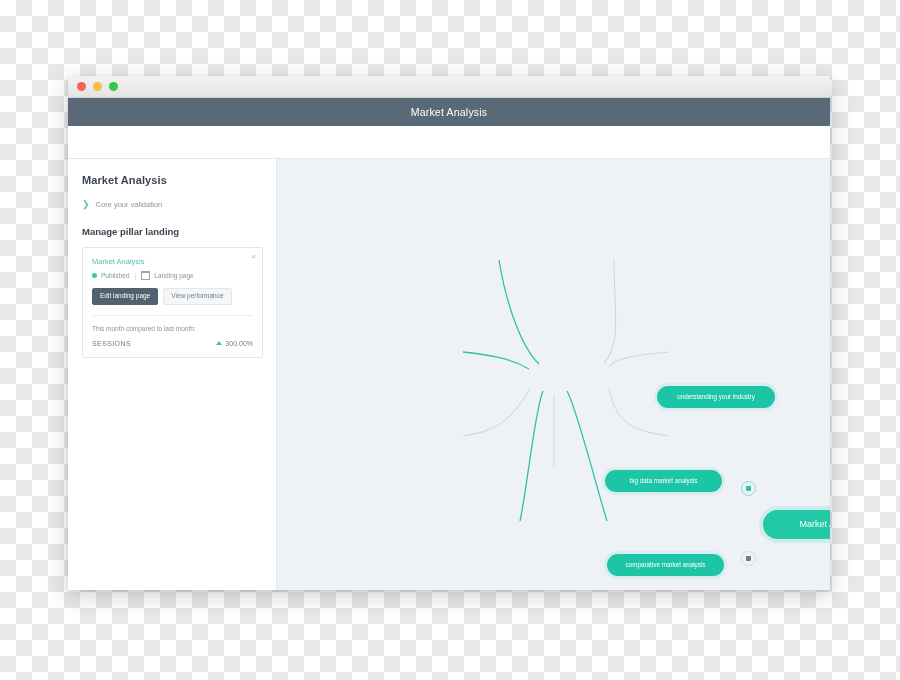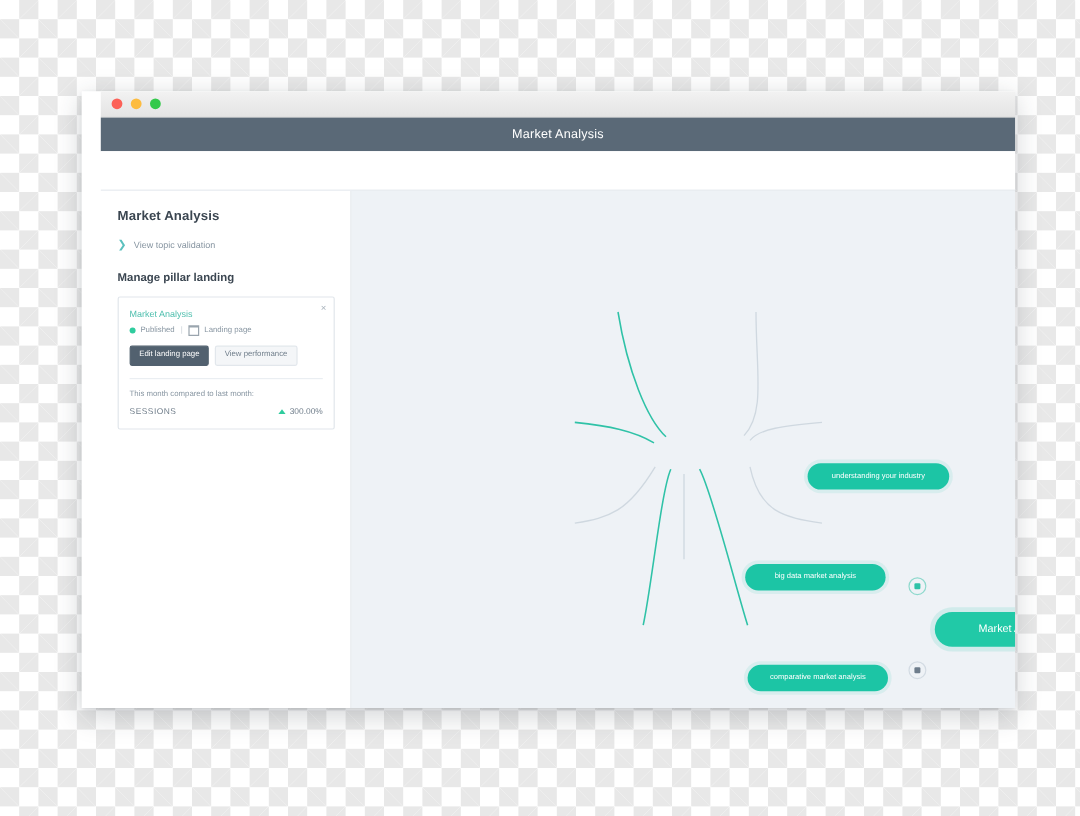--- a/index.html
+++ b/index.html
@@ -25,21 +25,20 @@
   
   #app-window {
     position: absolute;
     left: 68px;
     top: 76px;
     width: 762px;
     height: 514px;
     background: #ffffff;
     box-shadow: 0 6px 22px rgba(40,50,60,0.22), 0 1px 3px rgba(40,50,60,0.15);
     overflow: hidden;
-    padding-left: 16px;
   }
 
   .titlebar {
     height: 22px;
     background: linear-gradient(#f2f2f2, #e4e4e4);
     border-bottom: 1px solid #d3d3d3;
     display: flex;
     align-items: center;
     padding-left: 9px;
     box-sizing: border-box;
@@ -299,21 +298,21 @@
   <div class="toolbar"></div>
 
   <div class="workspace">
 
     <div class="sidebar">
 
       <div class="sidebar-title">Market Analysis</div>
 
       <div class="breadcrumb-row">
         <span class="chevron-right-icon">❯</span>
-        <span class="breadcrumb-label">View topic validation</span>
+        <span class="breadcrumb-label">Core your validation</span>
       </div>
 
       <div class="section-heading">Manage pillar landing</div>
 
       <div class="pillar-card">
         <span class="card-close-icon">×</span>
 
         <div class="card-link">Market Analysis</div>
 
         <div class="card-status-row">

